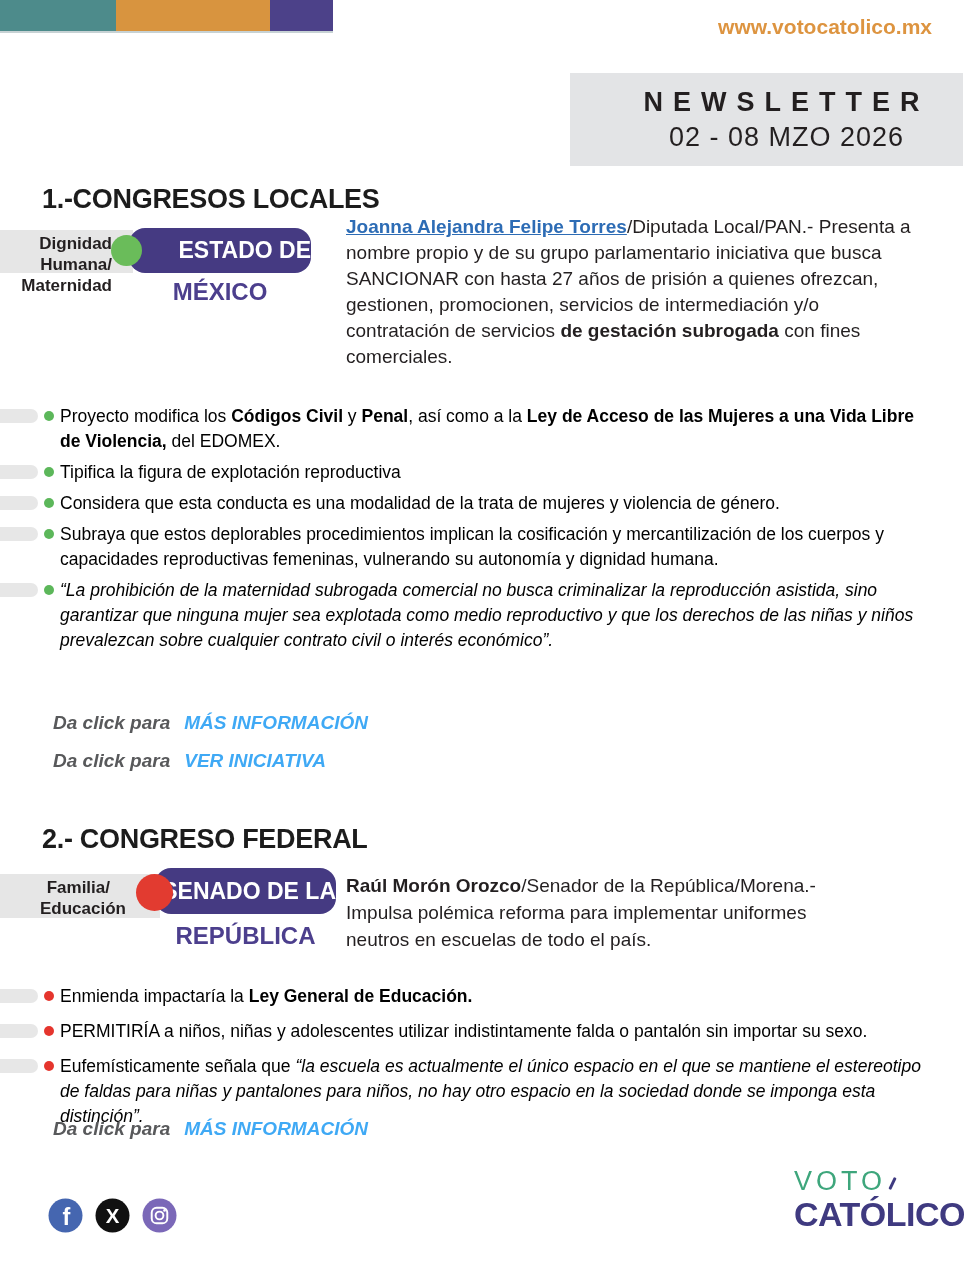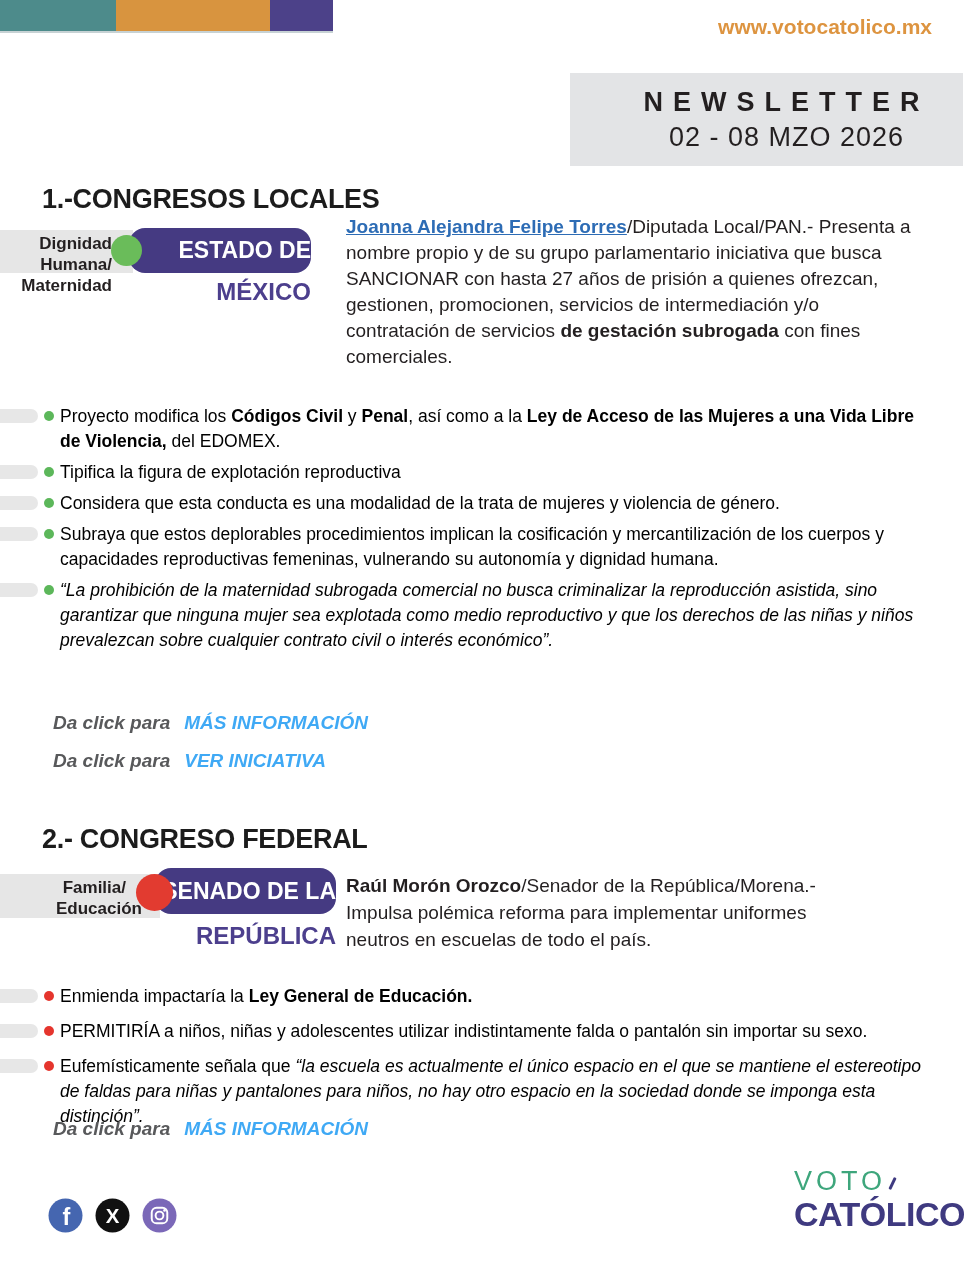--- a/index.html
+++ b/index.html
@@ -29,31 +29,31 @@
 
   
   .badge { position:absolute; left:0; width:360px; height:110px; }
   #badge-1 { top:228px; }
   #badge-2 { top:868px; }
   .badge-strip { position:absolute; background:#e6e6e6; }
   #badge-1 .badge-strip { left:0; top:2px;  width:133px; height:43px; }
   #badge-2 .badge-strip { left:0; top:6px;  width:160px; height:44px; }
   .badge-topic { position:absolute; text-align:right; font-size:17px; font-weight:bold; line-height:21px; color:#231f20; }
   #badge-1 .badge-topic { left:0; top:5px; width:112px; }
-  #badge-2 .badge-topic { left:16px; top:9px; width:110px;padding-left:40px; }
+  #badge-2 .badge-topic { left:0; top:9px; width:110px;padding-left:40px; }
   .badge-dot { position:absolute; border-radius:50%; z-index:2; }
   #badge-1 .badge-dot { left:111px; top:7px; width:31px; height:31px; background:#6abc5a; }
   #badge-2 .badge-dot { left:136px; top:6px; width:37px; height:37px; background:#e23b30; }
   .badge-pill {
     position:absolute; top:0; height:46px; border-radius:16px; background:#453a82;
     color:#ffffff; font-weight:bold; font-size:23px; text-align:right; line-height:46px; z-index:1;
   }
   #badge-1 .badge-pill { left:129px; width:182px; height:45px; line-height:45px; }
   #badge-2 .badge-pill { left:155px; width:181px; }
-  .badge-pill-sub { position:absolute; text-align:right; font-size:24px; font-weight:bold; color:#4c3f8d; }
+  .badge-pill-sub { position:absolute; text-align:center; font-size:24px; font-weight:bold; color:#4c3f8d; }
   #badge-1 .badge-pill-sub { left:129px; top:50px; width:182px; }
   #badge-2 .badge-pill-sub { left:155px; top:54px; width:181px; }
 
   
   .intro { position:absolute; left:346px; font-size:19px; line-height:26px; color:#231f20; }
   #intro-1 { top:214px; width:578px; }
   #intro-2 { top:872px; width:492px; line-height:27px; }
   .person-link { color:#2d6cb5; font-weight:bold; text-decoration:underline; }
   .bold { font-weight:bold; }
 

